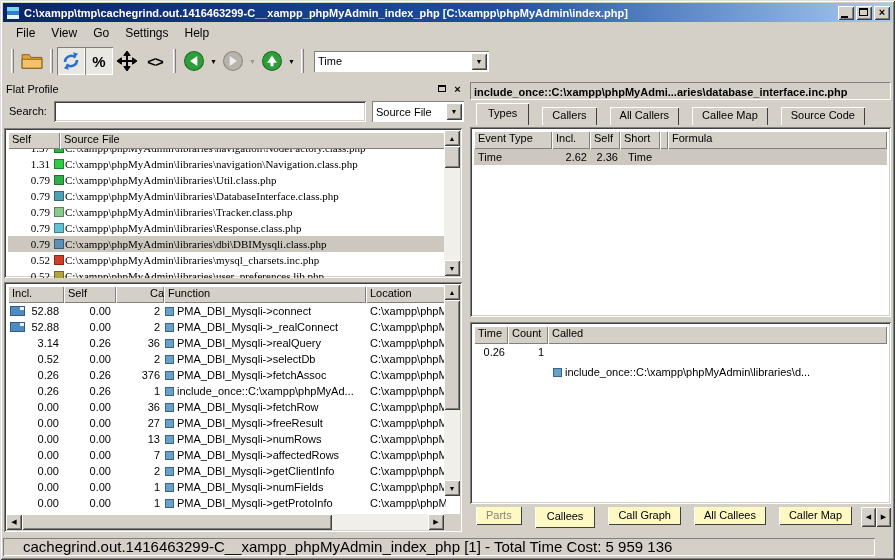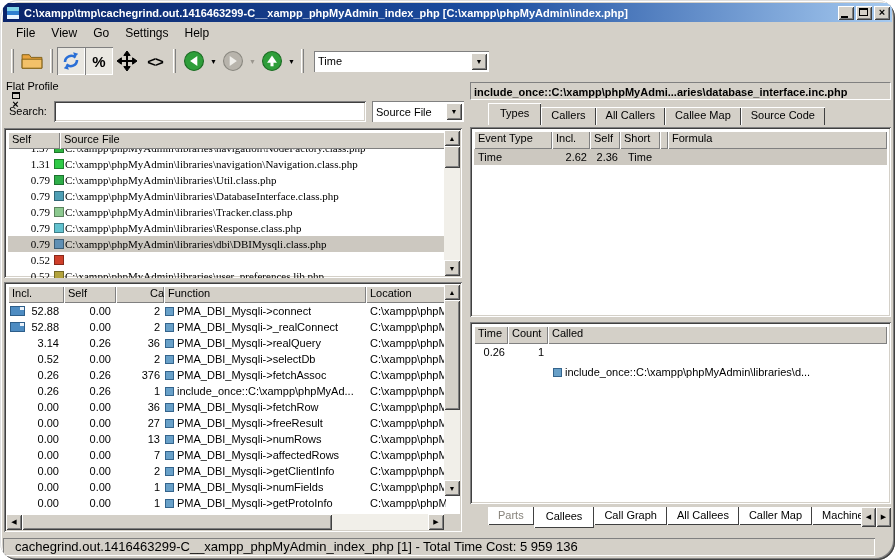--- a/index.html
+++ b/index.html
@@ -1,20 +1,19 @@
 <!DOCTYPE html>
 <html><head>
 <meta charset="utf-8">
 <style>
   * { box-sizing: border-box; margin: 0; padding: 0; }
   html,body { width:895px; height:560px; font-family:"Liberation Sans", sans-serif; }
   #window {
     position:relative; width:895px; height:560px; background:#d4d0c8; overflow:hidden;
     box-shadow: inset 1px 1px 0 #dfdfdf, inset -1px -1px 0 #404040, inset 2px 2px 0 #ffffff, inset -2px -2px 0 #808080;
-    border-radius: 18px;
   }
   
   .b-out  { box-shadow: inset 1px 1px 0 #ffffff, inset -1px -1px 0 #808080; }
   .b-out2 { box-shadow: inset 1px 1px 0 #ffffff, inset -1px -1px 0 #404040, inset 2px 2px 0 #d4d0c8, inset -2px -2px 0 #808080; }
   .b-in   { box-shadow: inset 1px 1px 0 #808080, inset -1px -1px 0 #ffffff; }
   .b-in2  { box-shadow: inset 1px 1px 0 #808080, inset -1px -1px 0 #ffffff, inset 2px 2px 0 #404040, inset -2px -2px 0 #d4d0c8; }
 
   
   #titlebar { position:absolute; left:3px; top:3px; right:3px; height:19px;
     background:linear-gradient(90deg,#0a246a 0%,#1c4ea0 55%,#a6caf0 100%);
@@ -40,21 +39,21 @@
   .tb-text { font-weight:bold; font-size:15px; color:#000; }
   .dd-arrow { width:11px; height:28px; display:flex; align-items:center; justify-content:center; font-size:7px; color:#000; flex:none; }
   .dd-arrow.disabled { color:#9a968e; }
   .combo { height:21px; background:#fff; display:flex; align-items:center; position:relative; }
   .combo .cval { flex:1; font-size:11px; padding-left:4px; overflow:hidden; white-space:nowrap; }
   .combo .cbtn { width:16px; height:17px; margin:0 2px; background:#d4d0c8; display:flex; align-items:center; justify-content:center; font-size:7px; flex:none; }
   #event-combo { width:175px; margin-left:6px; }
 
   
   #dock { position:absolute; left:4px; top:80px; width:462px; height:452px; }
-  #dock-title { position:absolute; left:0; top:0; right:0; height:17px; display:flex; font-size:11px; padding:0 2px;flex-direction:column; }
+  #dock-title { position:absolute; left:0; top:0; right:0; height:17px; display:flex; align-items:center; font-size:11px; padding:0 2px; }
   #dock-title .dt-label { flex:1; }
   .dockbtn { width:13px; height:12px; margin-left:3px; position:relative; display:flex; align-items:center; justify-content:center; }
   .glyph-float { width:8px; height:7px; border:1px solid #000; border-top:2px solid #000; }
   .glyph-x { font:bold 11px "Liberation Sans",sans-serif; line-height:10px; }
   #search-row { position:absolute; left:0; top:20px; right:0; height:24px; }
   #search-label { position:absolute; left:5px; top:5px; font-size:11px; }
   #search-input { position:absolute; left:50px; top:1px; width:312px; height:21px; border:none; outline:none; background:#fff; font:11px "Liberation Sans",sans-serif; padding:0 3px;
     box-shadow: inset 1px 1px 0 #808080, inset -1px -1px 0 #ffffff, inset 2px 2px 0 #404040, inset -2px -2px 0 #d4d0c8; }
   #group-combo { position:absolute; left:368px; top:1px; width:92px; }
 
@@ -92,26 +91,26 @@
   .c-self2 { width:52px; flex:none; text-align:right; padding-right:5px; }
   .c-called { width:48px; flex:none; text-align:right; padding-right:4px; }
   .c-fn { width:202px; flex:none; display:flex; align-items:center; overflow:hidden; }
   .sqic { width:9px; height:9px; background:#68a0c8; border:1px solid #34648c; margin:0 3px 0 1px; flex:none; }
   .fntext { overflow:hidden; }
   .c-loc { flex:1; overflow:hidden; padding-left:4px; }
 
   
   #right { position:absolute; left:470px; top:82px; width:421px; height:447px; }
   #detail-header { position:absolute; left:0; top:0; right:0; height:18px; background:#d4d0c8; font-weight:bold; font-size:11px; line-height:16px; padding:1px 3px; overflow:hidden; white-space:nowrap; border:1px solid; border-color:#808080 #ffffff #ffffff #808080; }
-  .tabbar { position:absolute; left:16px; right:0; display:flex; align-items:flex-end; }
+  .tabbar { position:absolute; left:4px; right:0; display:flex; align-items:flex-end;gap:13px; }
   #top-tabs { top:20px; height:23px; padding-left:2px; }
   .tab { height:18px; padding:2px 10px 0; font-size:11px; background:#d4d0c8; box-shadow: inset 1px 1px 0 #ffffff, inset -1px 0 0 #404040; white-space:nowrap; }
   .tab.active { height:22px; padding:4px 12px 0; position:relative; z-index:2; }
   #bottom-tabs { top:425px; height:22px; align-items:flex-start; padding-left:2px; overflow:hidden; padding-right:34px; }
-  .btab { height:18px; padding:2px 10px 0; font-size:11px; background:#ffffff; box-shadow: inset 1px 0 0 #ffffff, inset -1px 0 0 #404040, inset 0 -1px 0 #404040; white-space:nowrap; }
+  .btab { height:18px; padding:2px 10px 0; font-size:11px; background:#fef9c3; box-shadow: inset 1px 0 0 #ffffff, inset -1px 0 0 #404040, inset 0 -1px 0 #404040; white-space:nowrap; }
   .btab.active { height:21px; padding:3px 12px 0; position:relative; z-index:2; }
   .btab.disabled { color:#87837b; }
   #tab-scroll { position:absolute; right:0; top:425px; height:20px; display:flex; }
   #tab-scroll .sb-btn { height:20px; width:15px; }
 
   #types-frame { left:0; top:45px; width:421px; height:190px; }
   #types-frame .hdr { height:18px; }
   .trow { display:flex; height:16px; line-height:16px; font-size:11px; white-space:nowrap; align-items:center; }
   .trow.selband { background:#ccc8c0; }
   .t-event { width:78px; flex:none; padding-left:4px; }
@@ -125,21 +124,21 @@
   #callees-frame .hdr { height:18px; }
   .k-time { width:34px; flex:none; text-align:right; padding-right:3px; }
   .k-count { width:40px; flex:none; text-align:right; padding-right:4px; }
   .k-callee { flex:1; display:flex; align-items:center; overflow:hidden; padding-left:4px;margin-top:40px; }
 
   #vsplitter { position:absolute; left:466px; top:80px; width:4px; height:452px; }
   #hsplitter { position:absolute; left:0; top:235px; width:421px; height:5px; }
 
   
   #statusbar { position:absolute; left:3px; top:536px; right:3px; height:21px; }
-  #status-box { position:absolute; left:0; top:2px; width:872px; height:18px; font-size:13px; line-height:17px; padding-left:12px; overflow:hidden; white-space:nowrap;
+  #status-box { position:absolute; left:0; top:2px; width:872px; height:18px; font-size:15px; line-height:17px; padding-left:20px; overflow:hidden; white-space:nowrap;
     box-shadow: inset 1px 1px 0 #808080, inset -1px -1px 0 #ffffff; }
 
   svg { display:block; }
 </style>
 </head>
 <body>
 
 <div id="window">
 
   <div id="titlebar">
@@ -287,20 +286,21 @@
             <span class="c-path">C:\xampp\phpMyAdmin\libraries\Response.class.php</span>
           </div>
           <div class="srow sel">
             <span class="c-self">0.79</span>
             <span class="fic" style="background: rgb(95, 143, 180);"></span>
             <span class="c-path">C:\xampp\phpMyAdmin\libraries\dbi\DBIMysqli.class.php</span>
           </div>
           <div class="srow">
             <span class="c-self">0.52</span>
             <span class="fic" style="background: rgb(207, 63, 42);"></span>
+            <span class="c-path">C:\xampp\phpMyAdmin\libraries\mysql_charsets.inc.php</span>
           </div>
           <div class="srow">
             <span class="c-self">0.52</span>
             <span class="fic" style="background: rgb(179, 163, 60);"></span>
             <span class="c-path">C:\xampp\phpMyAdmin\libraries\user_preferences.lib.php</span>
           </div>
         </div>
       <div class="vsb">
         <div class="sb-btn b-out2">▲</div>
         <div class="sb-thumb b-out2" style="height:22px;"></div>

